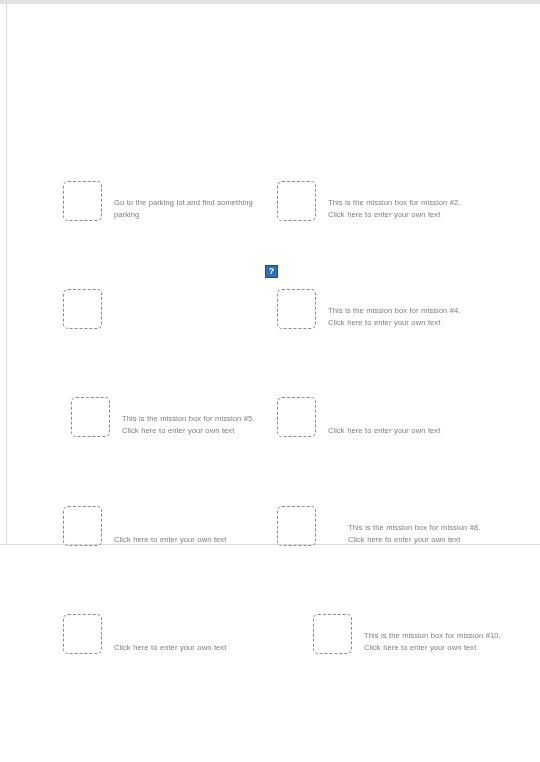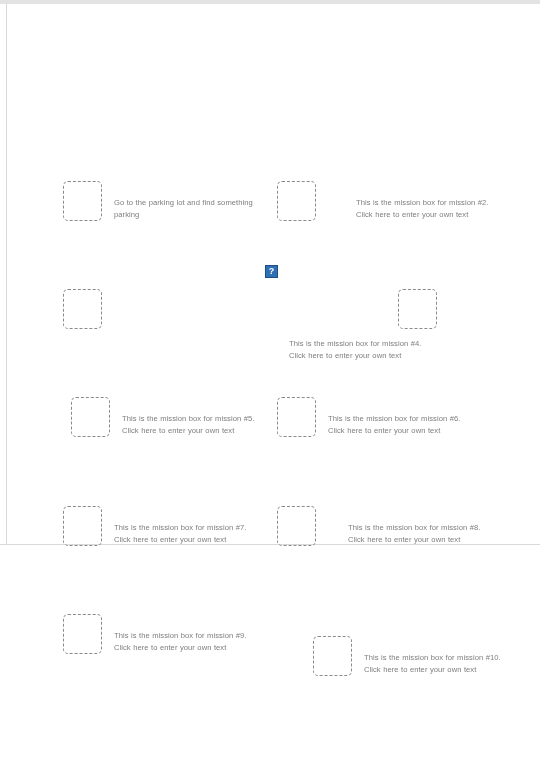--- a/index.html
+++ b/index.html
@@ -132,77 +132,74 @@
 
   <div id="mission-grid">
 
   <div class="mission-item col-left" style="top: 181px;">
         <div class="mission-dropbox"></div>
         <div class="mission-text">
           <span class="line">Go to the parking lot and find something</span>
           <span class="line">parking</span>
         </div>
       </div>
-      <div class="mission-item col-right" style="top: 181px; gap: 28px;">
+      <div class="mission-item col-right" style="top: 181px;">
         <div class="mission-dropbox"></div>
         <div class="mission-text">
           <span class="line">This is the mission box for mission #2.</span>
           <span class="line">Click here to enter your own text</span>
         </div>
       </div>
       <div class="mission-item col-left" style="top: 289px;">
         <div class="mission-dropbox"></div>
         <div class="mission-text">
           <span class="line"></span>
           <span class="line"></span>
         </div>
       </div>
-      <div class="mission-item col-right" style="top: 289px; flex-direction: column;">
+      <div class="mission-item col-right" style="top: 289px;">
         <div class="mission-dropbox"></div>
         <div class="mission-text">
           <span class="line">This is the mission box for mission #4.</span>
           <span class="line">Click here to enter your own text</span>
         </div>
       </div>
       <div class="mission-item col-left" style="top: 397px; margin-left: 8px;">
         <div class="mission-dropbox"></div>
         <div class="mission-text">
           <span class="line">This is the mission box for mission #5.</span>
           <span class="line">Click here to enter your own text</span>
         </div>
       </div>
       <div class="mission-item col-right" style="top: 397px;">
         <div class="mission-dropbox"></div>
         <div class="mission-text">
-          <span class="line">This is the mission box for mission #6.</span>
           <span class="line">Click here to enter your own text</span>
         </div>
       </div>
       <div class="mission-item col-left" style="top: 506px;">
         <div class="mission-dropbox"></div>
         <div class="mission-text">
-          <span class="line">This is the mission box for mission #7.</span>
           <span class="line">Click here to enter your own text</span>
         </div>
       </div>
       <div class="mission-item col-right" style="top: 506px; gap: 20px;">
         <div class="mission-dropbox"></div>
         <div class="mission-text">
           <span class="line">This is the mission box for mission #8.</span>
           <span class="line">Click here to enter your own text</span>
         </div>
       </div>
       <div class="mission-item col-left" style="top: 614px;">
         <div class="mission-dropbox"></div>
         <div class="mission-text">
-          <span class="line">This is the mission box for mission #9.</span>
-          <span class="line">Click here to enter your own text</span>
-        </div>
-      </div>
-      <div class="mission-item col-right" style="top: 636px; padding-left: 36px;">
+          <span class="line">Click here to enter your own text</span>
+        </div>
+      </div>
+      <div class="mission-item col-right" style="top: 614px; padding-left: 36px;">
         <div class="mission-dropbox"></div>
         <div class="mission-text">
           <span class="line">This is the mission box for mission #10.</span>
           <span class="line">Click here to enter your own text</span>
         </div>
       </div>
     </div>
 
   <div id="broken-image-icon">
     <span class="qmark">?</span>

